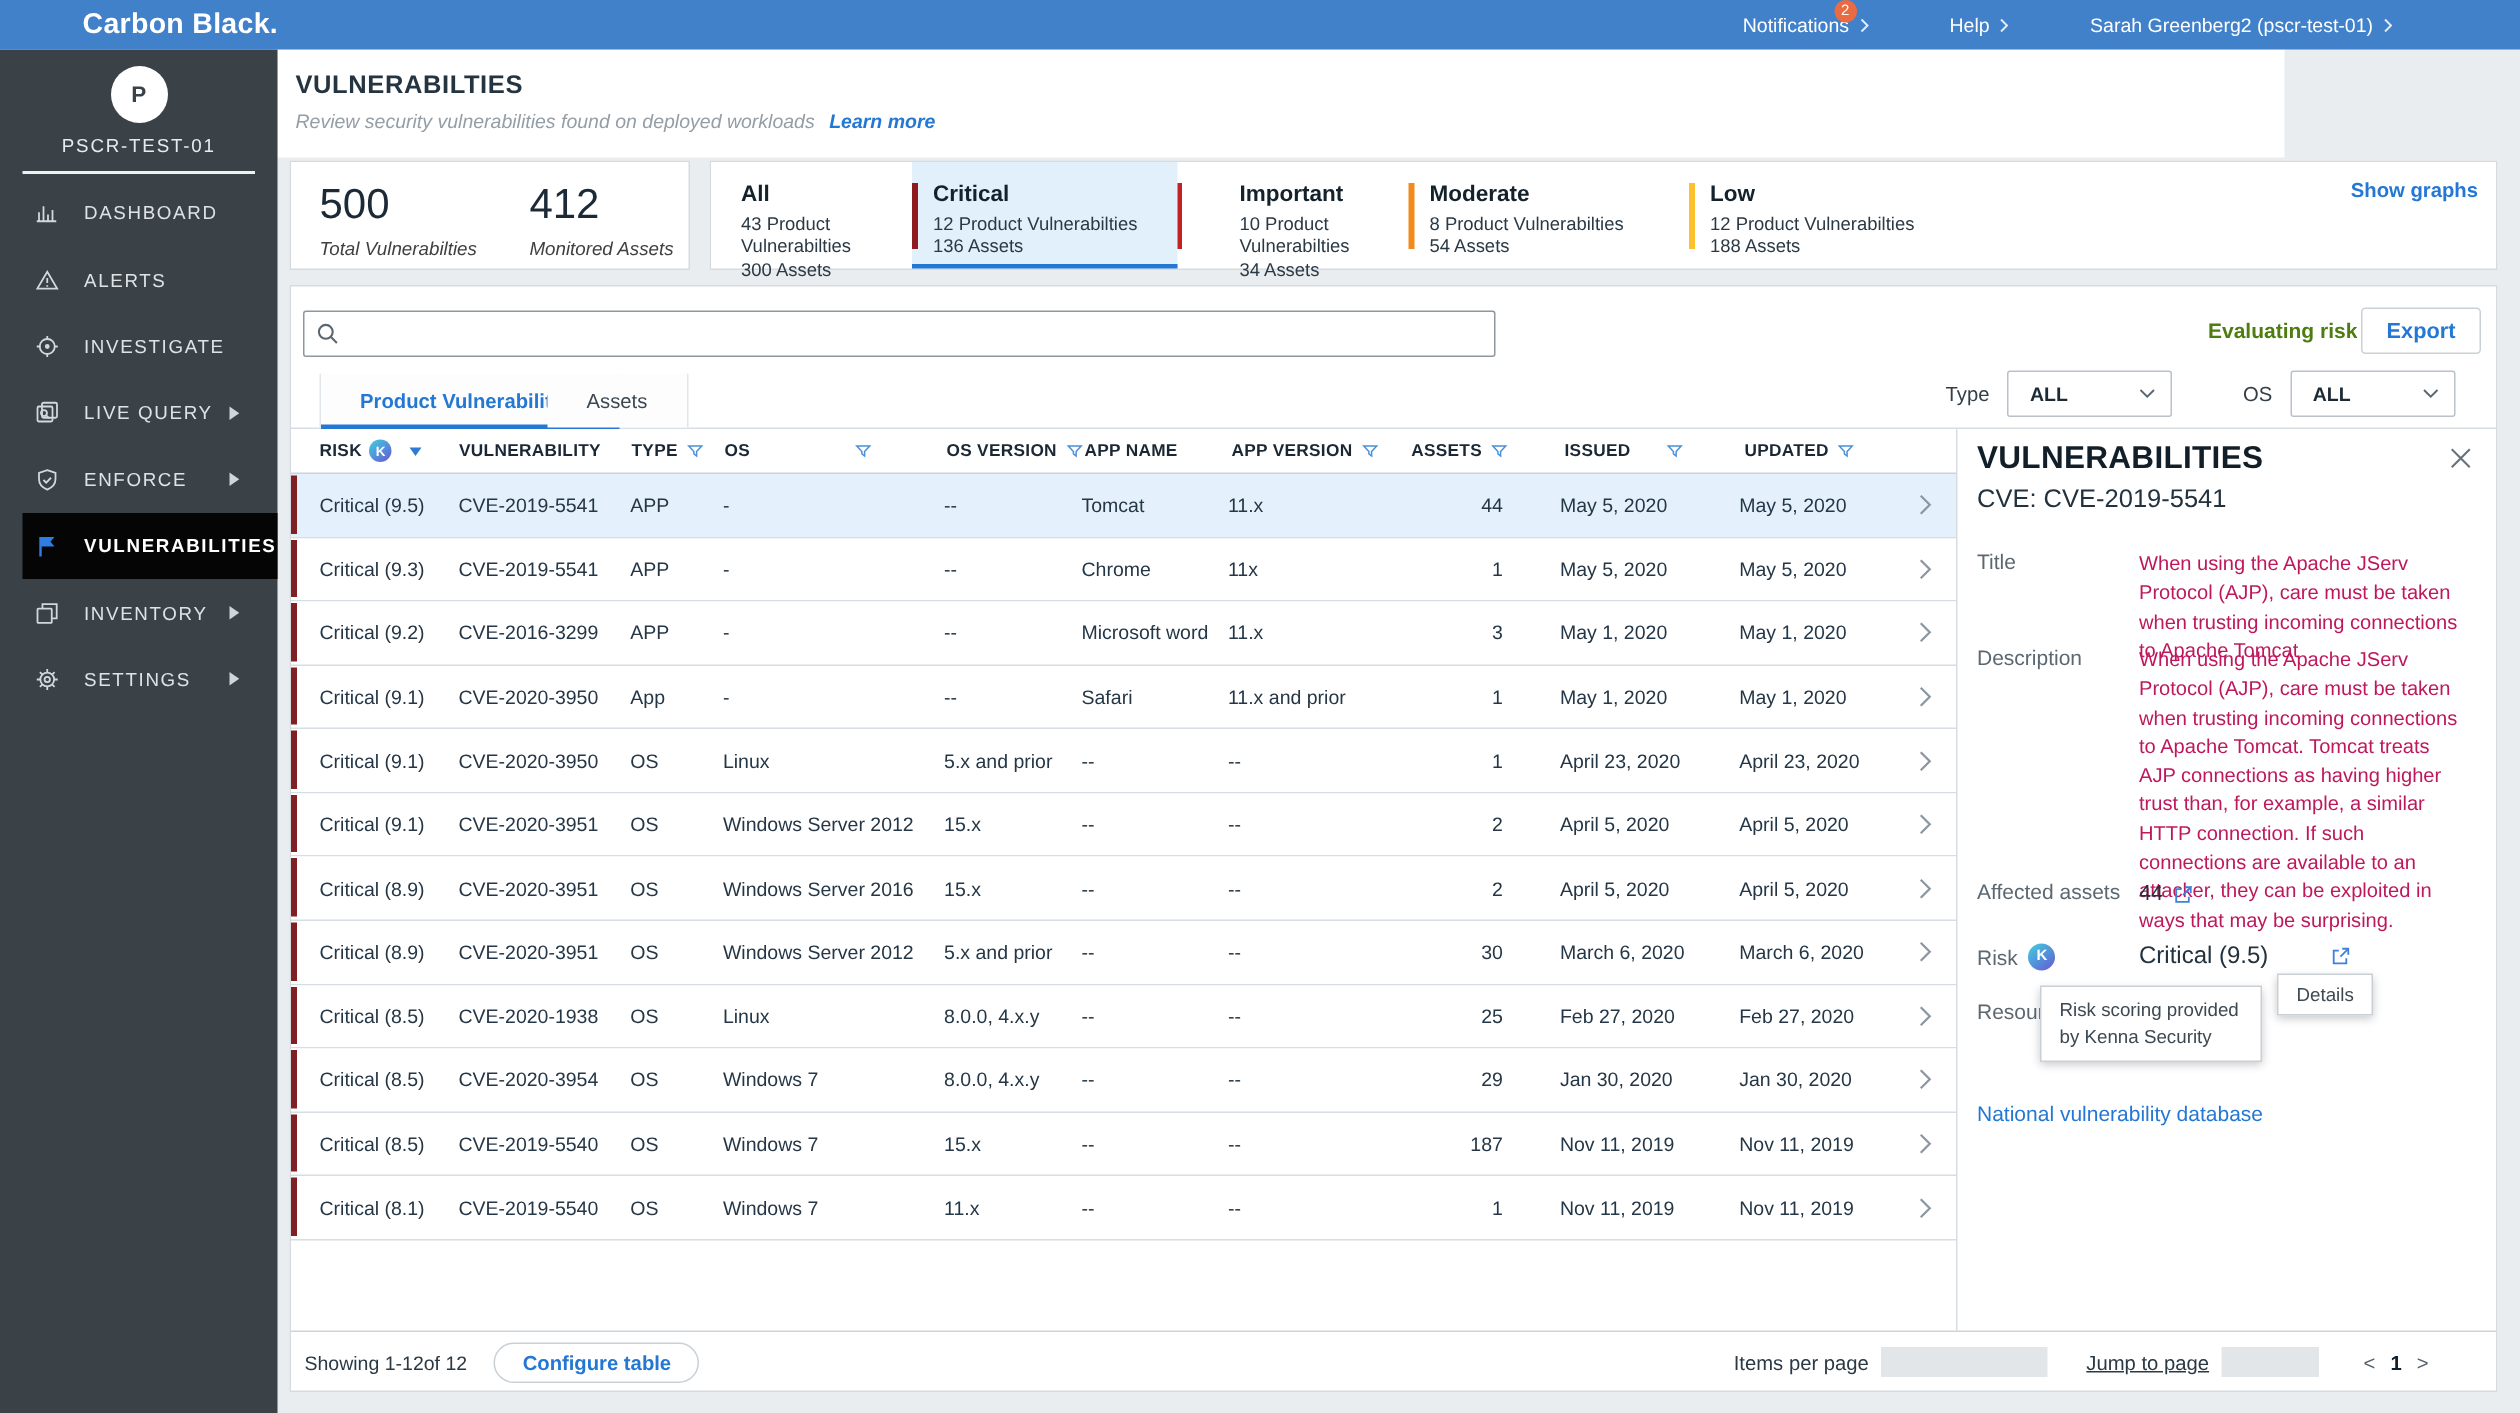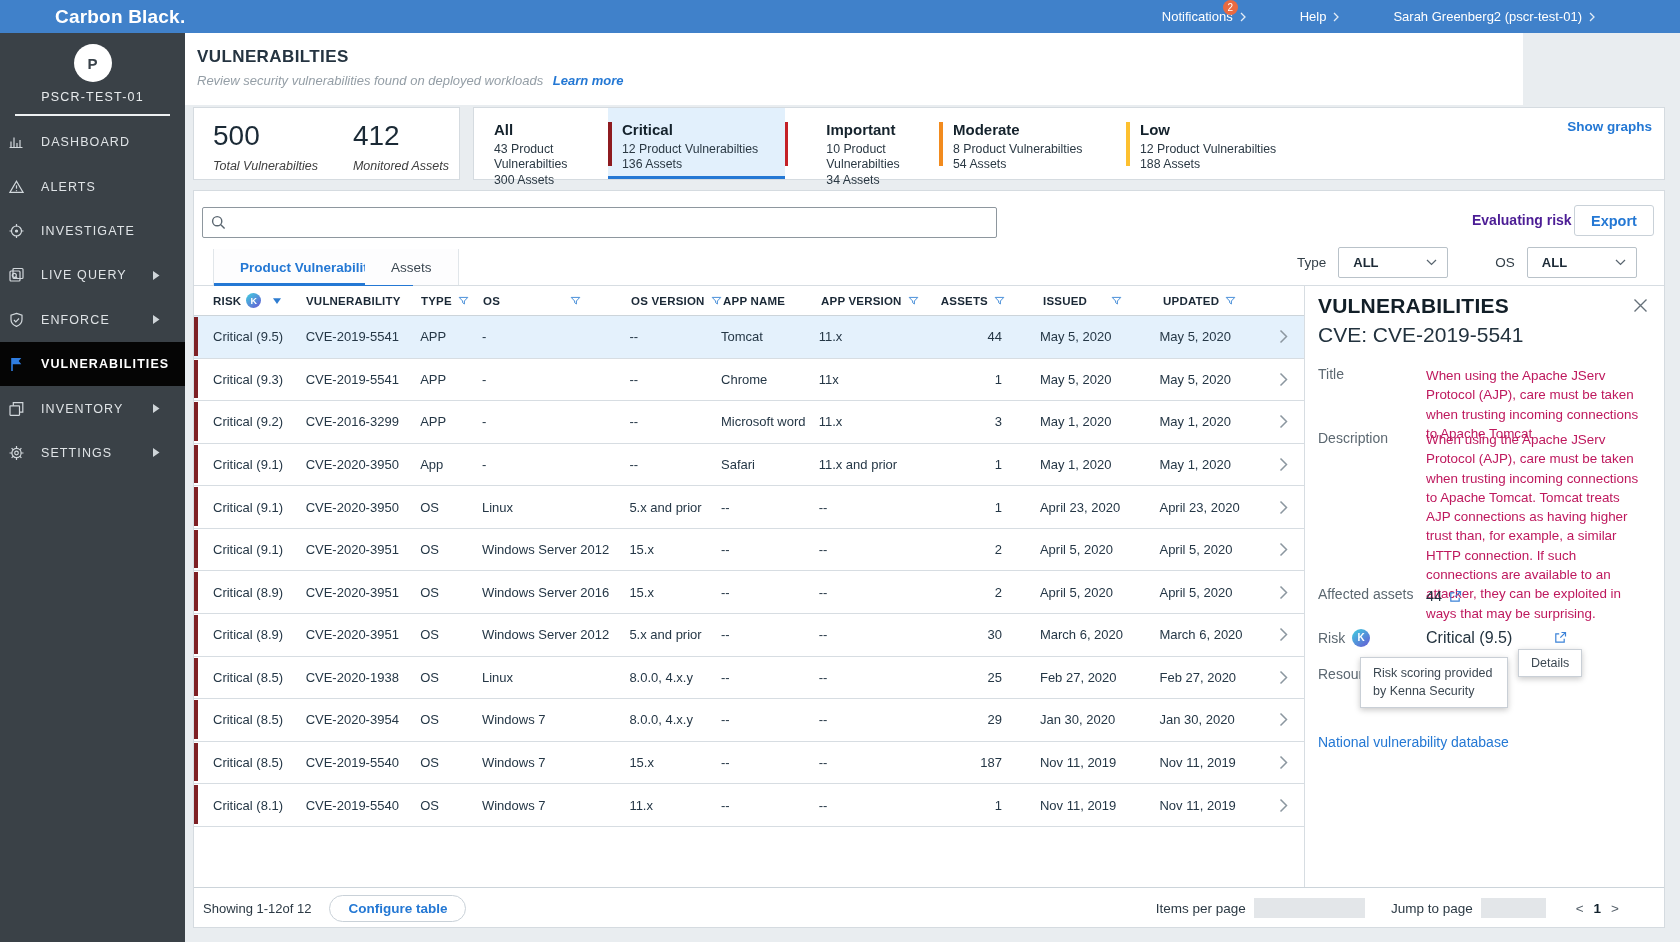--- a/index.html
+++ b/index.html
@@ -15,21 +15,21 @@
   .tchev svg { display:block; margin-top:1px; }
   .notif-badge { position:absolute; top:-9px; right:8px; background:#ea6a41; color:#fff; font-size:10px;
                  min-width:15px; height:15px; border-radius:8px; display:flex; align-items:center; justify-content:center; padding:0 3px; }
 
   
   .sidebar { position:absolute; left:0; top:33px; width:185px; height:909px; background:#3a4147; z-index:20; }
   .avatar { width:38px; height:38px; border-radius:50%; background:#fff; color:#39424a; font-weight:bold; font-size:15px;
             display:flex; align-items:center; justify-content:center; margin:11px auto 0 auto; cursor:pointer; }
   .org-name { text-align:center; color:#e8ebed; font-size:12.5px; letter-spacing:1.2px; margin-top:8px; }
   .sidebar-divider { height:2px; background:#eef1f2; margin:10px 15px 0 15px; }
-  .side-nav { margin-top:4px; }
+  .side-nav { margin-top:4px;padding-left:15px; }
   .side-item { height:44.4px; display:flex; align-items:center; padding-left:8px; cursor:pointer; position:relative; }
   .side-item .s-icon { width:22px; height:16px; display:flex; align-items:center; }
   .side-item .s-label { color:#dfe3e6; font-size:12.5px; letter-spacing:1.1px; margin-left:11px; font-weight:500; }
   .side-item .s-arrow { position:absolute; right:24px; display:flex; }
   .side-item.active { background:#050505; }
   .side-item.active .s-label { color:#fff; font-weight:bold; }
 
   
   .header-band { position:absolute; left:185px; top:33px; width:1338px; height:72px; background:#fff; padding:14px 0 0 12px; }
   .page-title { font-size:17px; font-weight:600; letter-spacing:.4px; color:#253441; }
@@ -49,21 +49,21 @@
   .sev-sub { font-size:12.3px; color:#2b3944; margin-top:4px; line-height:1.25; }
   .sev-selected { background:#e2f0fc; box-shadow: inset 0 -3px 0 #2478d4; }
   .show-graphs { position:absolute; right:12px; top:11px; color:#2478d4; font-size:13.5px; font-weight:600; cursor:pointer; }
 
   
   .main-card { left:193px; top:190px; width:1472px; height:738px; }
   .search-wrap { position:absolute; left:8px; top:16px; width:795px; height:31px; }
   .search-input { width:100%; height:100%; border:1px solid #8e979e; border-radius:2px; padding:0 10px 0 32px;
                   font-size:13px; font-family:inherit; outline:none; background:#fff; }
   .search-icon { position:absolute; left:9px; top:8px; pointer-events:none; }
-  .evaluating-risk { position:absolute; left:1278px; top:21px; color:#4c1d95; font-size:14px; font-weight:600; cursor:pointer; }
+  .evaluating-risk { position:absolute; left:1278px; top:21px; color:#4d7c0f; font-size:14px; font-weight:600; cursor:pointer; }
   .export-btn { position:absolute; right:10px; top:14px; width:80px; height:31px; background:#fff; border:1px solid #c9d1d8;
                 border-radius:3px; color:#2478d4; font-size:14.5px; font-weight:bold; font-family:inherit; cursor:pointer; }
 
   .tabs-row { position:absolute; left:0; right:0; top:46px; height:49px; border-bottom:1px solid #d7dde2; }
   .tab { position:absolute; bottom:0; height:36px; display:flex; align-items:center; padding:0 26px; font-size:13.5px;
          cursor:pointer; border-right:1px solid #e1e6ea; color:#3c4852; background:#fdfdfe; }
   .tab-product { left:19px; border-left:1px solid #e1e6ea; color:#2478d4; font-weight:600; }
   .tab-product::after { content:""; position:absolute; left:0; right:0; bottom:-1px; height:3px; background:#2478d4; }
   .filters { position:absolute; top:10px; height:31px; display:flex; align-items:center; }
   .filters { left:1103px; right:17px; }
@@ -92,21 +92,21 @@
   .hcell.col-3 .hicon { margin-left:70px; } .hcell.col-8 .hicon { margin-left:24px; }
   .row-chev { margin-left:auto; padding-right:16px; display:flex; }
 
   .divider-v { position:absolute; left:1110px; top:95px; height:601px; width:1px; background:#d7dde2; }
   .footer-divider { position:absolute; left:0; right:0; top:696px; height:1px; background:#ccd4da; }
 
   
   .panel { position:absolute; left:1111px; top:95px; width:361px; height:601px; padding:8px 20px 0 13px; }
   .panel-close { position:absolute; top:12px; right:18px; cursor:pointer; display:flex; }
   .panel-heading { font-size:21px; font-weight:bold; color:#121f28; letter-spacing:.2px; }
-  .panel-cve { font-size:21px; color:#22323e; margin-top:5px; }
+  .panel-cve { font-size:17px; color:#22323e; margin-top:5px; }
   .p-row { position:absolute; left:13px; right:20px; display:flex; }
   .p-label { width:108px; flex:none; font-size:14px; color:#5c6871; }
   .p-value { font-size:13.4px; color:#be185d; line-height:1.44; }
   .p-title-row { top:80px; } .p-desc-row { top:144px; }
   .p-affected { top:300px; }
   .p-affected .p-value { font-size:14.5px; color:#22323e; display:flex; align-items:center; gap:7px; }
   .p-risk { top:340px; align-items:center; }
   .p-risk .p-label { display:flex; align-items:center; gap:7px; }
   .p-risk .p-value { font-size:16px; color:#22323e; display:flex; align-items:center; }
   .p-risk .ext { margin-left:42px; }
@@ -124,21 +124,21 @@
 
   
   .table-footer { position:absolute; left:0; right:0; top:697px; height:40px; display:flex; align-items:center; padding-left:9px; }
   .showing { font-size:13px; color:#2b3944; }
   .configure-btn { margin-left:18px; height:27px; padding:0 18px; border:1px solid #c9d1d8; border-radius:14px;
                    background:#fff; color:#2478d4; font-size:13.5px; font-weight:600; font-family:inherit; cursor:pointer; }
   .fp-label { font-size:13.5px; color:#2b3944; }
   .fp-items { margin-left:auto; }
   .fp-box { background:#e3e6e9; height:20px; margin-left:8px; cursor:text; }
   .fp-box.items { width:111px; } .fp-box.jump { width:65px; }
-  .fp-jump { margin-left:26px; }
+  .fp-jump { margin-left:26px;text-decoration:underline; }
   .pager { display:flex; align-items:center; gap:10px; margin-left:30px; margin-right:45px; font-size:13.5px; }
   .pager .pg-arrow { color:#55606a; cursor:pointer; }
   .pager .pg-current { font-weight:bold; color:#10202c; }
 </style>
 </head>
 <body>
 
 <div class="topbar">
   <div class="brand">Carbon Black.</div>
   <div class="topbar-right">

